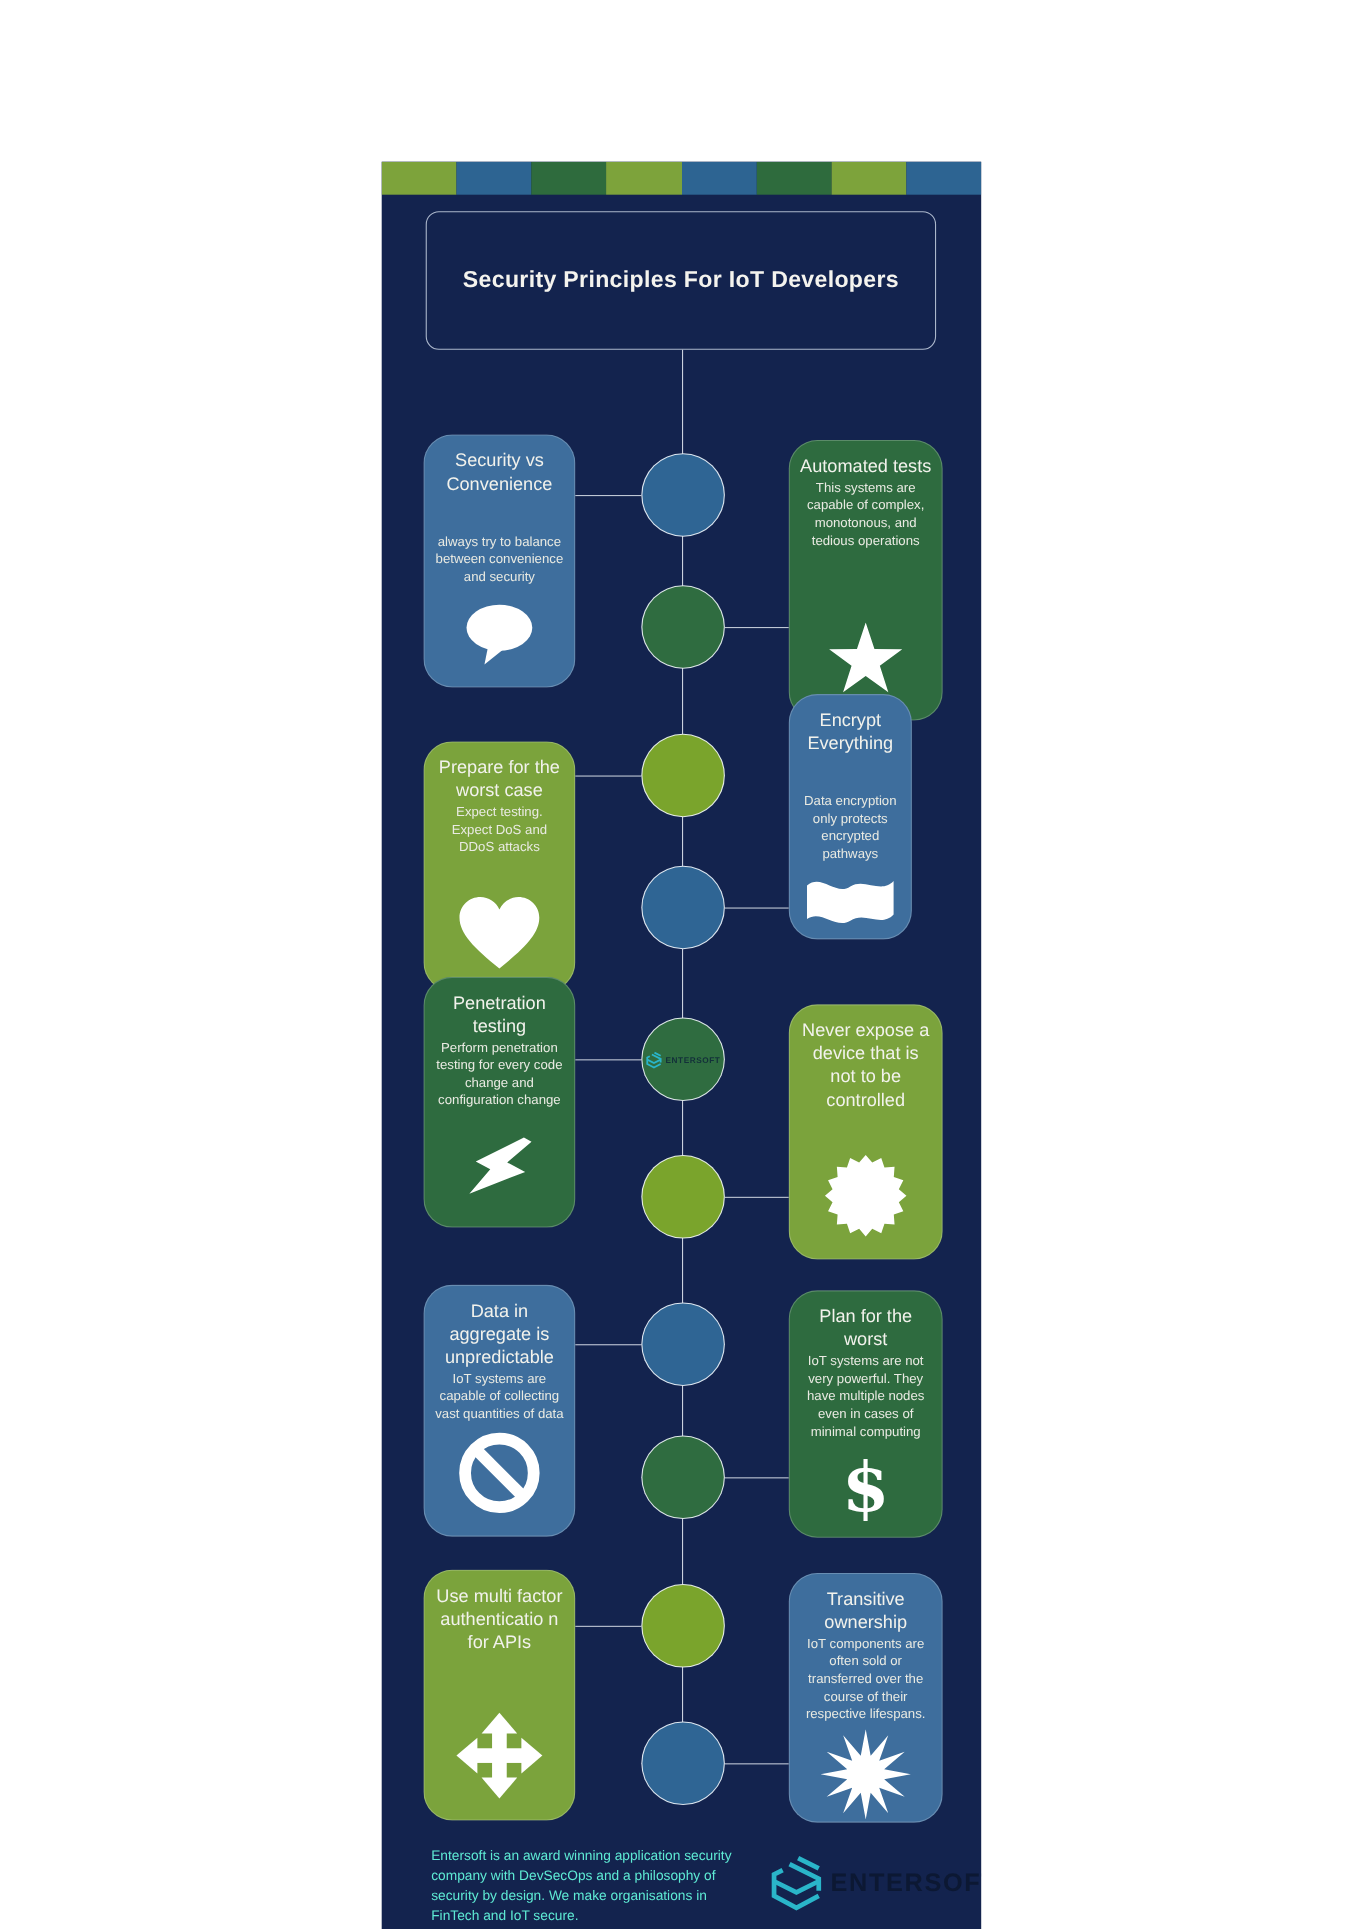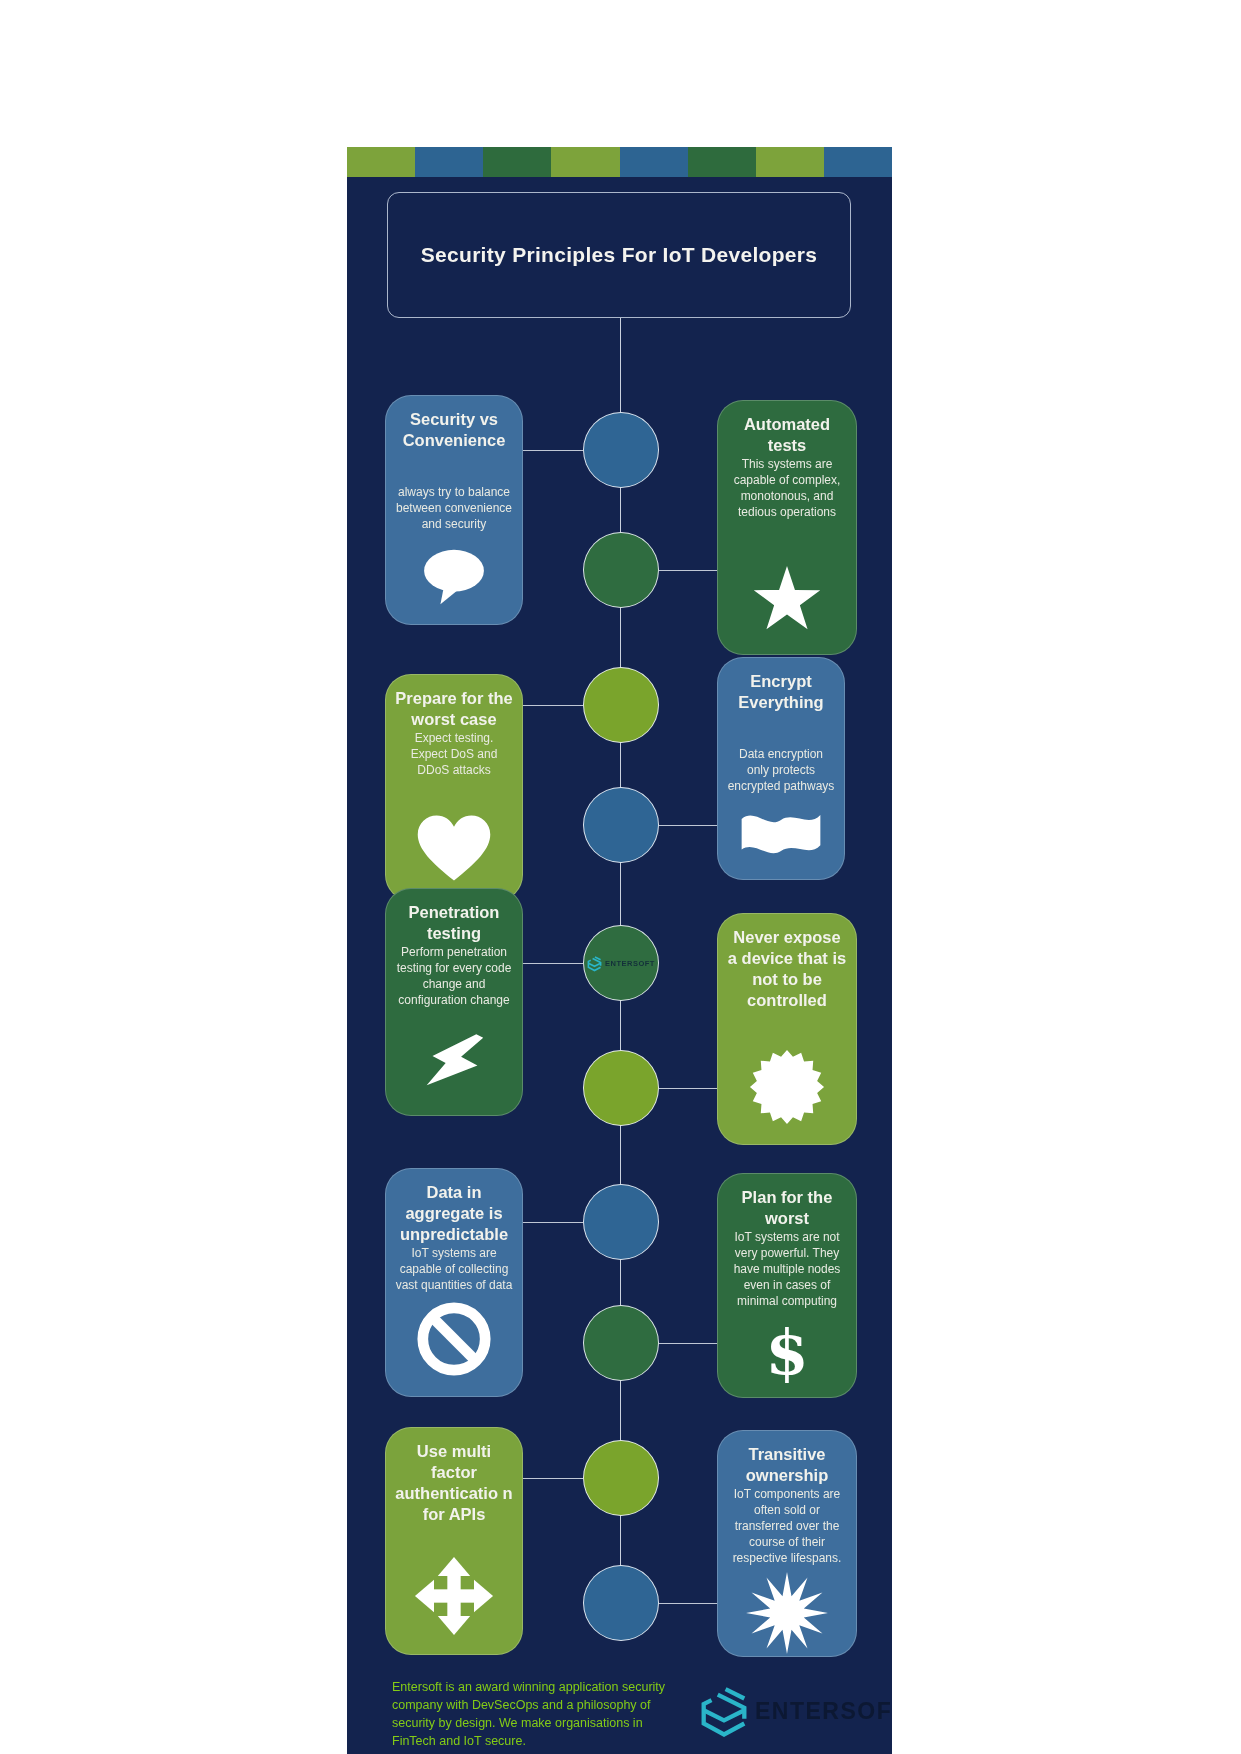--- a/index.html
+++ b/index.html
@@ -32,32 +32,32 @@
   .node-lg   { background:#7aa42c; }
   .node-logo-text { font-size:7.5px; font-weight:bold; color:#13303a;
                     letter-spacing:.5px; margin-left:3px; }
 
   .card { position:absolute; border-radius:26px; padding:13px 9px 10px;
           display:flex; flex-direction:column; align-items:center;
           text-align:center; border:1px solid rgba(255,255,255,.22); overflow:hidden; }
   .card-blue { background:#3e6e9d; }
   .card-dg   { background:#2e6b3f; }
   .card-lg   { background:#7ba33c; }
-  .card h2 { color:#f2f2ec; font-size:16.5px; line-height:1.28; font-weight:bold; }
+  .card h2 { color:#f2f2ec; font-size:16.5px; line-height:1.28; font-weight:normal; }
   .card p  { color:#e9eae2; font-size:12px; line-height:1.32; margin-top:8px; }
   .card p.gap { margin-top:34px; }
   .card p.tight { margin-top:1px; }
   .icon-wrap { margin-top:auto; padding-top:6px; margin-bottom:8px;
                display:flex; align-items:flex-end; justify-content:center; }
   .icon-wrap svg { display:block; }
   .dollar { color:#ffffff; font-family:"DejaVu Serif", serif; font-weight:bold;
             font-size:62px; line-height:.95; margin-bottom:-4px; }
 
   .footer-about { position:absolute; left:45px; top:1531px; width:296px;
-                  color:#84cc16; font-size:12.5px; line-height:1.45; }
+                  color:#5eead4; font-size:12.5px; line-height:1.45; }
   .brand { position:absolute; left:352px; top:1535px; display:flex; align-items:center; }
   .brand-name { color:#0c1833; font-size:23px; font-weight:bold; letter-spacing:1.5px;
                 margin-left:6px; white-space:nowrap; }
 </style>
 </head>
 <body>
 
 <div class="page">
   <div class="panel">
 
@@ -134,21 +134,21 @@
     <div class="card card-lg" style="left:38px;top:527px;width:138px;height:227px">
       <h2>Prepare for the worst case</h2>
       <p class="tight">Expect testing. Expect DoS and DDoS attacks</p>
       <div class="icon-wrap">
         <svg width="76" height="68" viewBox="0 0 100 90">
           <path d="M50 88 C20 64 2 46 2 27 2 12 14 2 27 2 c10 0 19 6 23 15 C54 8 63 2 73 2 86 2 98 12 98 27 c0 19 -18 37 -48 61 Z" fill="#fff"></path>
         </svg>
       </div>
     </div>
 
-    <div class="card card-blue" style="left:370px;top:510px;width:128px;height:223px">
+    <div class="card card-blue" style="left:370px;top:484px;width:112px;height:223px">
       <h2>Encrypt Everything</h2>
       <p class="gap">Data encryption only protects encrypted pathways</p>
       <div class="icon-wrap">
         <svg width="82" height="56" viewBox="0 0 100 66">
           <path d="M2 16 C 18 2 34 28 50 17 C 66 7 84 26 98 11 L98 48 C 84 63 66 44 50 55 C 34 65 18 42 2 53 Z" fill="#fff"></path>
         </svg>
       </div>
     </div>
 
     <div class="card card-dg" style="left:38px;top:741px;width:138px;height:228px">

